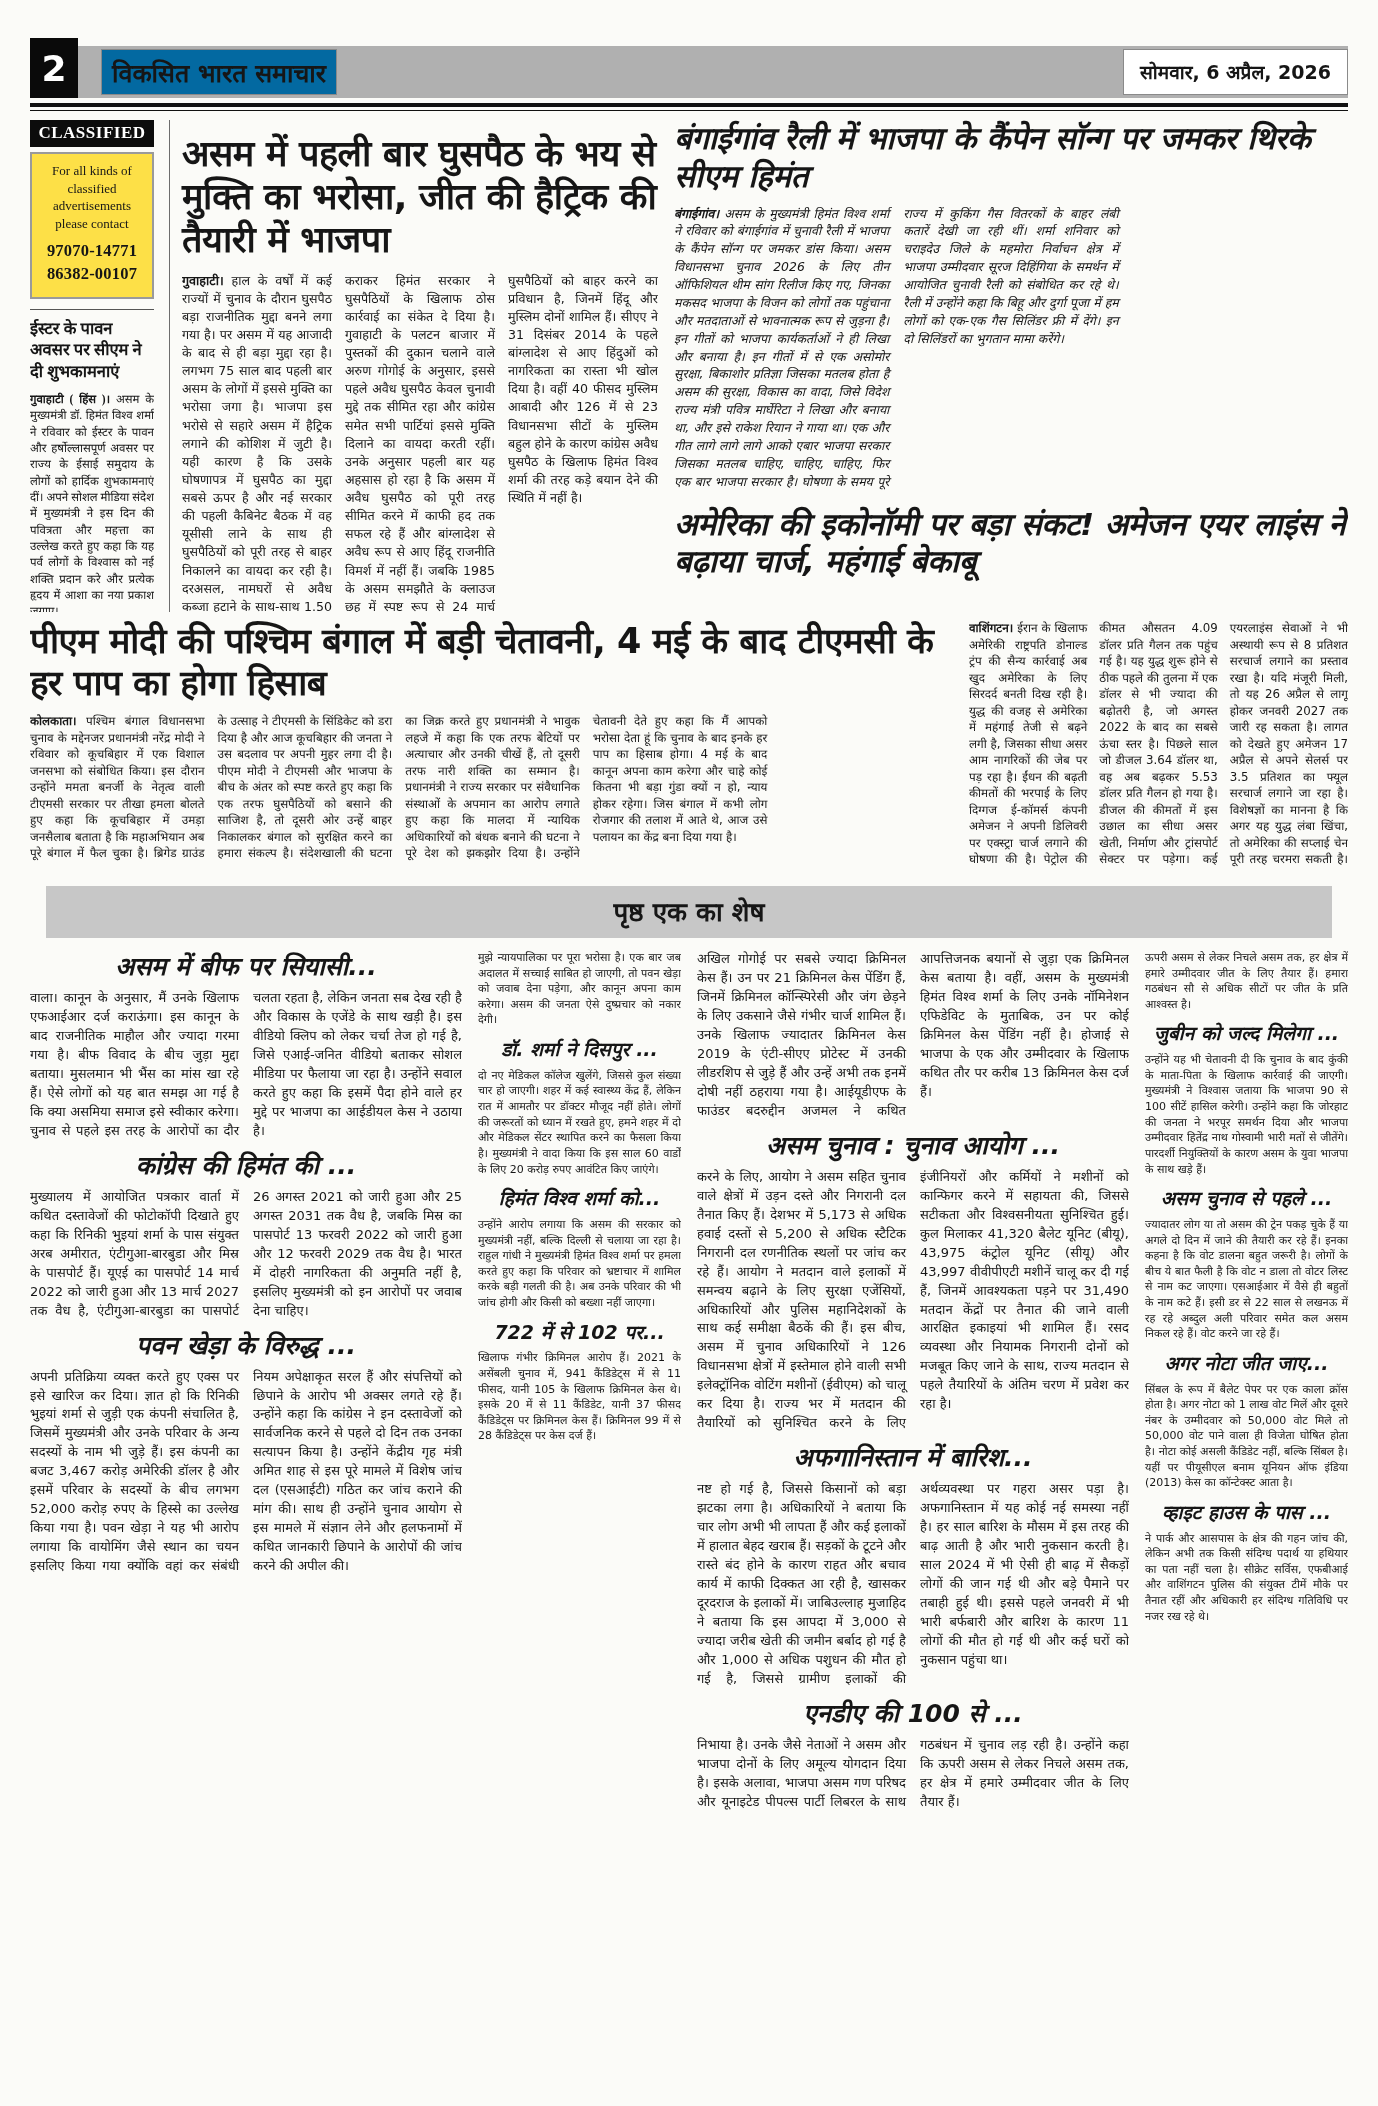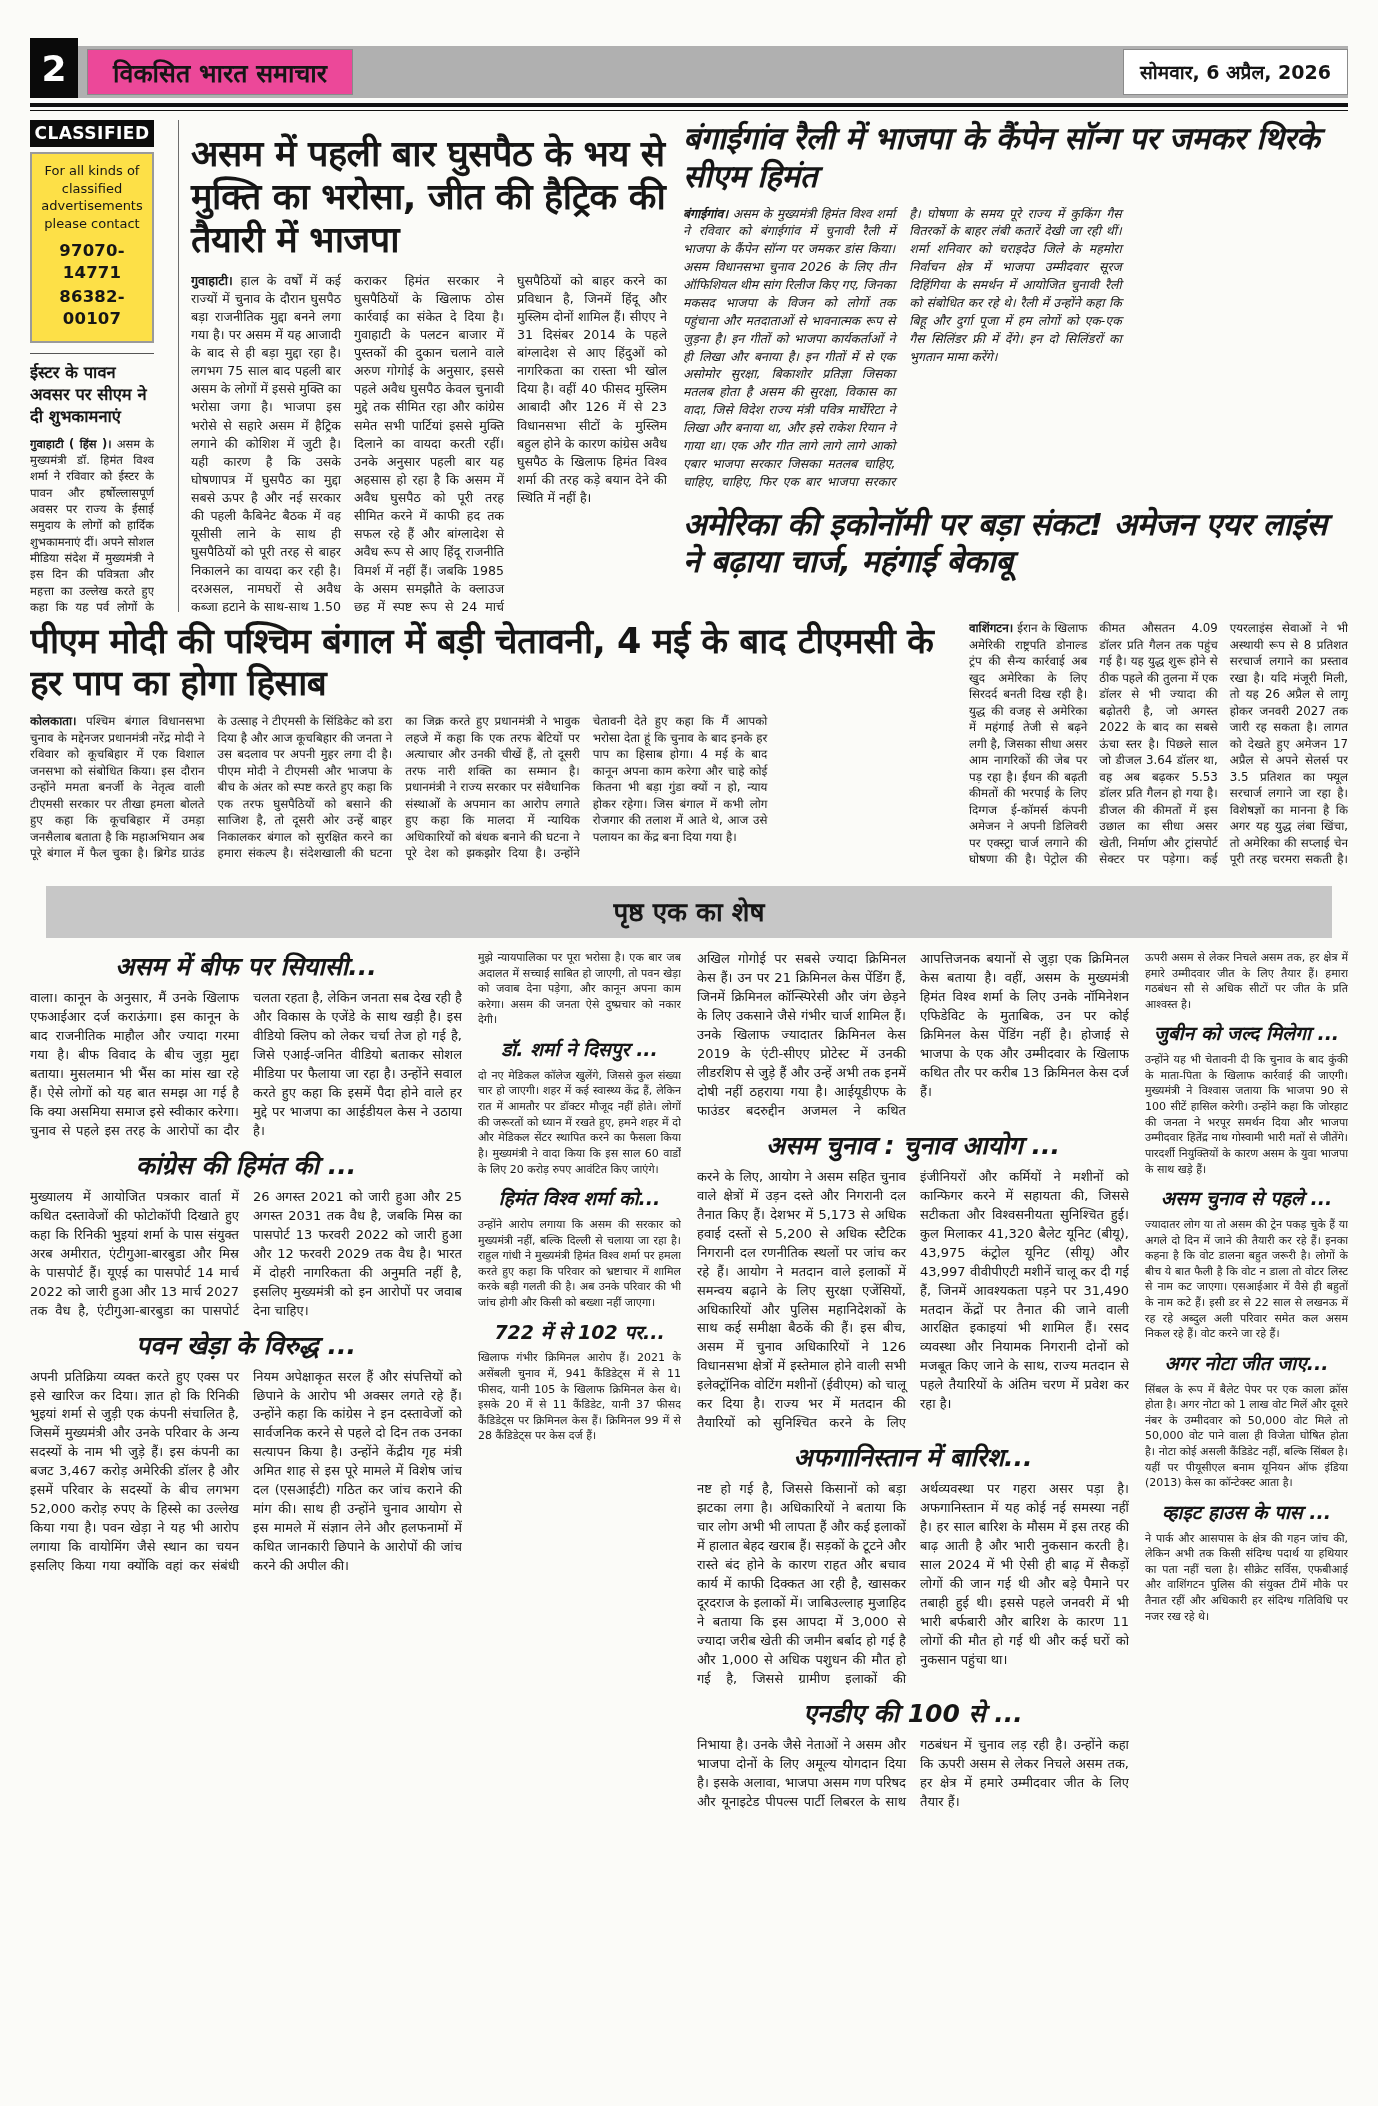--- a/index.html
+++ b/index.html
@@ -10,37 +10,37 @@
     position:relative;
   }
   
   .masthead { background:#b0b0b0; height:52px; display:flex; align-items:center; position:relative; }
   .page-num {
     background:#0a0a0a; color:#fff; width:48px; height:60px; margin-top:-8px;
     display:flex; align-items:center; justify-content:center;
     font-size:36px; font-weight:bold;
   }
   .paper-name {
-    background:#ec4899; border:1px solid #8a8a8a; margin-left:9px; padding:5px 25px;
+    background:#0369a1; border:1px solid #8a8a8a; margin-left:23px; padding:5px 10px;
     font-size:25px; font-weight:bold; white-space:nowrap;
   }
   .mast-spacer { flex:1; }
   .date-box {
     background:#fff; border:1px solid #8a8a8a; padding:9px 16px;
     font-size:19px; font-weight:bold; white-space:nowrap;
   }
   .head-rule { border-top:4px solid #111; border-bottom:1.5px solid #111; height:3px; margin:5px 0 9px; }
 
   
   .jtext { text-align:justify; margin:0; }
   .clip { overflow:hidden; }
 
   
   .row-top { display:flex; height:492px; overflow:hidden; }
-  .rail { width:124px; flex:none; border-right:1.5px solid #6d6d6d; padding-right:24px; overflow:hidden; }
+  .rail { width:124px; flex:none; border-right:1.5px solid #6d6d6d; padding-right:15px; overflow:hidden;font-family:Liberation Serif, serif; }
   .classified-hd {
     background:#0c0c0c; color:#fff; text-align:center; font-size:17px; font-weight:bold;
     padding:3px 0 4px; letter-spacing:0.5px;
   }
   .classified-box {
     border:2px solid #9a9a9a; background:#fde047; margin-top:5px; padding:8px 5px 10px;
     text-align:center; font-size:13px; line-height:1.35;
   }
   .classified-note { margin:0 0 8px; }
   .classified-phone { font-size:16.5px; font-weight:bold; margin:1px 0; letter-spacing:0.2px; }

